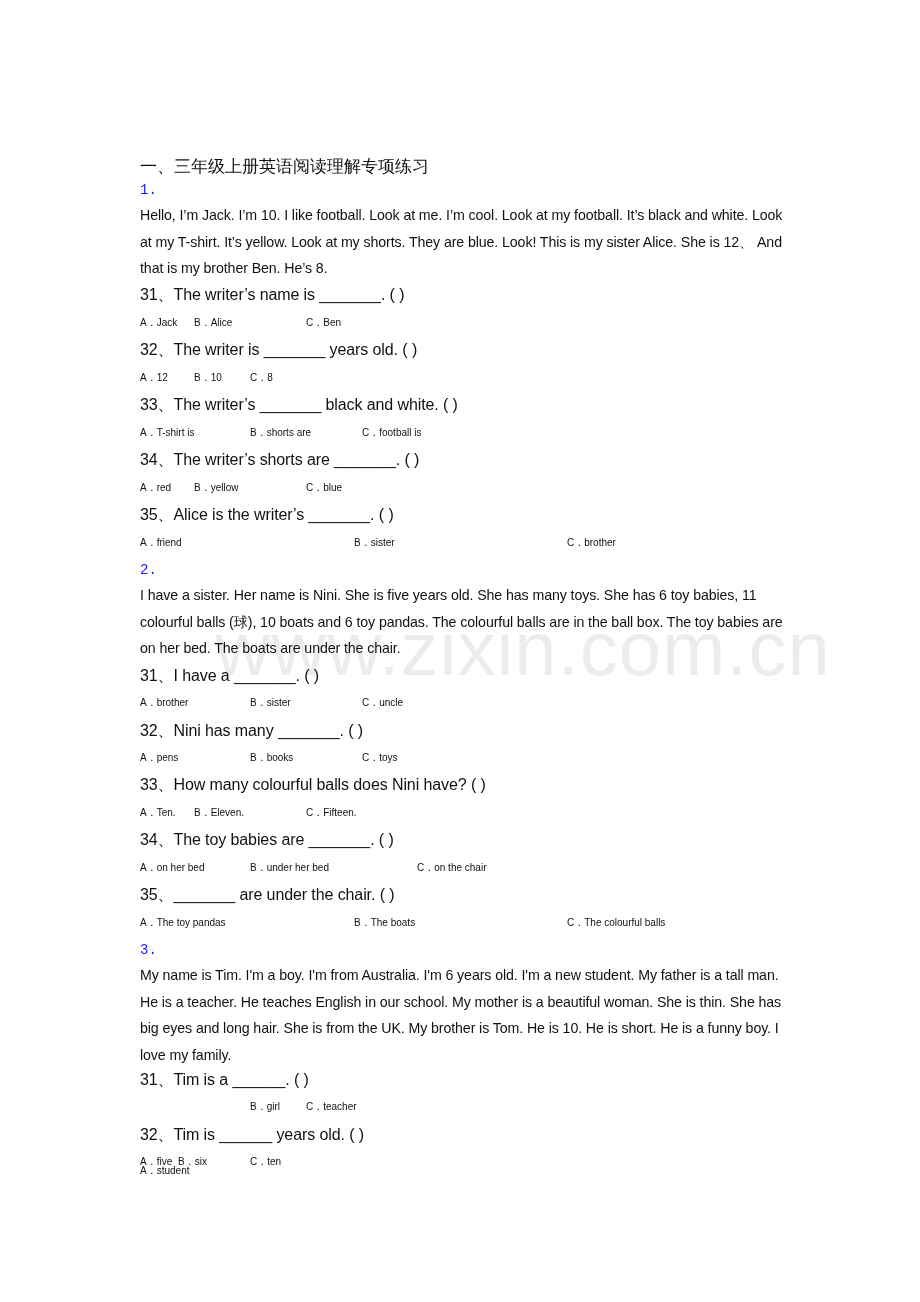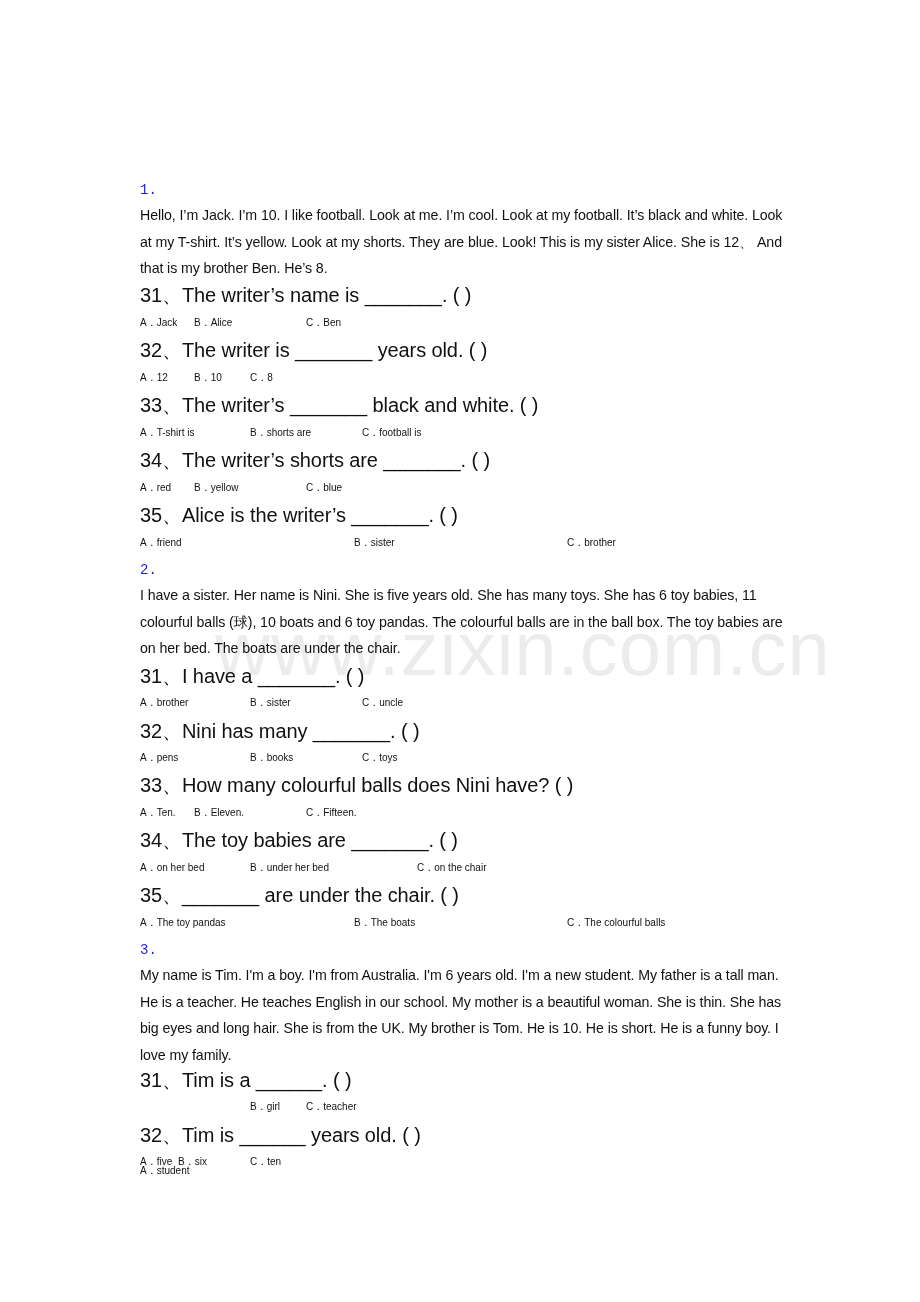--- a/index.html
+++ b/index.html
@@ -1,33 +1,34 @@
 <!DOCTYPE html>
 <html><head>
 <meta charset="utf-8">
 <style>
   html, body { margin: 0; padding: 0; background: #ffffff; }
   body { width: 920px; height: 1302px; position: relative; overflow: hidden;
          font-family: "Liberation Sans", "DejaVu Sans", sans-serif; color: #111; }
   .page { position: absolute; left: 0; top: 0; width: 920px; height: 1302px; }
-  .line { position: absolute; left: 140px; font-size: 20px; line-height: 18px; white-space: nowrap; letter-spacing: -0.1px; }
+  .line { position: absolute; left: 140px; font-size: 16px; line-height: 18px; white-space: nowrap; letter-spacing: -0.1px; }
   .title { position: absolute; left: 140px; top: 155px; font-size: 17px; line-height: 22px; font-family: "DejaVu Sans", sans-serif; color: #111; }
   .num { position: absolute; left: 140px; font-size: 14px; line-height: 18px; color: #1a1aff; font-family: "Liberation Mono", "DejaVu Sans Mono", monospace; }
   .para { position: absolute; left: 140px; width: 650px; font-size: 14.2px; line-height: 26.5px; letter-spacing: -0.1px; }
   .opt { position: absolute; font-size: 10px; line-height: 18px; white-space: nowrap; }
   .watermark { position: absolute; left: 215px; top: 604px; font-size: 76px; line-height: 90px; color: rgba(0,0,0,0.075);
                font-family: "Liberation Sans", sans-serif; letter-spacing: 1px; pointer-events: none; white-space: nowrap; }
 </style>
 </head>
 <body>
 
 <div class="page">
 
   <div class="watermark">www.zixin.com.cn</div>
 
+  <div class="title">一、三年级上册英语阅读理解专项练习</div>
 
   <div class="num" style="top:181px">1.</div>
   <div class="para" style="top:202px">Hello, I’m Jack. I’m 10. I like football. Look at me. I’m cool. Look at my football. It’s black and white. Look at my T-shirt. It’s yellow. Look at my shorts. They are blue. Look! This is my sister Alice. She is 12、 And that is my brother Ben. He’s 8.</div>
 
   <div class="line" style="top:286px">31、The writer’s name is _______. (   )</div>
   <div class="opt" style="top:314px;left:140px">A．Jack</div>
   <div class="opt" style="top:314px;left:194px">B．Alice</div>
   <div class="opt" style="top:314px;left:306px">C．Ben</div>
 
   <div class="line" style="top:341px">32、The writer is _______ years old. (   )</div>

